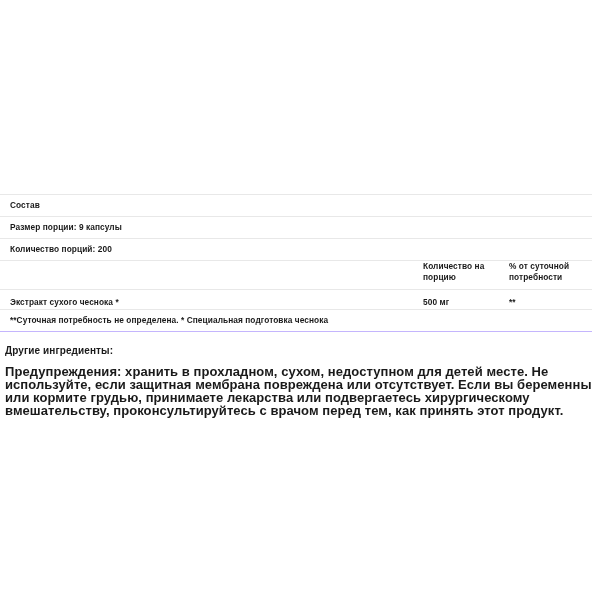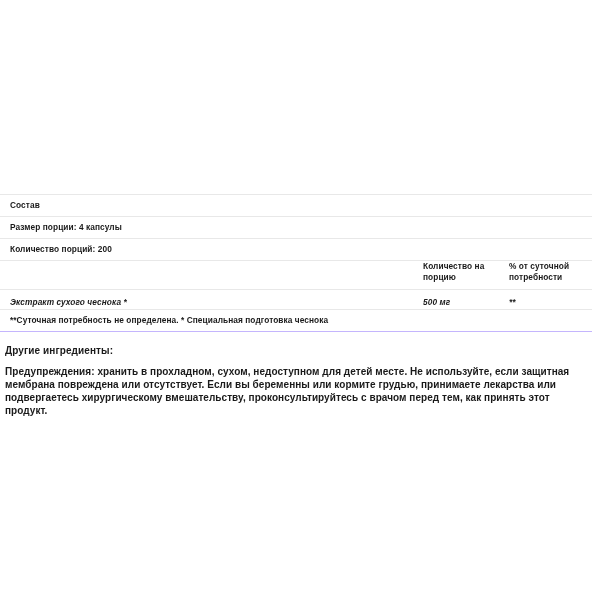--- a/index.html
+++ b/index.html
@@ -41,60 +41,60 @@
     font-size: 8.3px;
     font-weight: bold;
     line-height: 11px;
     vertical-align: top;
     letter-spacing: 0.01em;
   }
   .col-name   { width: 423px; padding-left: 10px !important; box-sizing: border-box; }
   .col-amount { width: 86px; }
   .col-dv     { width: 83px; }
 
-  .row-tall td { padding-top: 7px; padding-bottom: 1px; font-style: italic; }
+  .row-tall td { padding-top: 7px; padding-bottom: 1px; }
   .row-header td { padding-top: 0; padding-bottom: 6px; }
 
   
   .other-ingredients {
     position: absolute;
     top: 345px;
     left: 5px;
     font-size: 10px;
     font-weight: bold;
     letter-spacing: 0.01em;
   }
 
   
   .warnings {
     position: absolute;
     top: 365px;
     left: 5px;
     width: 588px;
-    font-size: 10px;
+    font-size: 13px;
     font-weight: bold;
     line-height: 13px;
     letter-spacing: 0.005em;
     text-align: left;
   }
 </style>
 </head>
 <body>
 
 <div class="page">
 
   <table class="facts-table">
     <tbody>
       <tr>
         <td class="col-name">Состав</td>
         <td class="col-amount"></td>
         <td class="col-dv"></td>
       </tr>
       <tr>
-        <td class="col-name">Размер порции: 4 капсулы</td>
+        <td class="col-name">Размер порции: 9 капсулы</td>
         <td class="col-amount"></td>
         <td class="col-dv"></td>
       </tr>
       <tr>
         <td class="col-name">Количество порций: 200</td>
         <td class="col-amount"></td>
         <td class="col-dv"></td>
       </tr>
       <tr class="row-header">
         <td class="col-name"></td>

